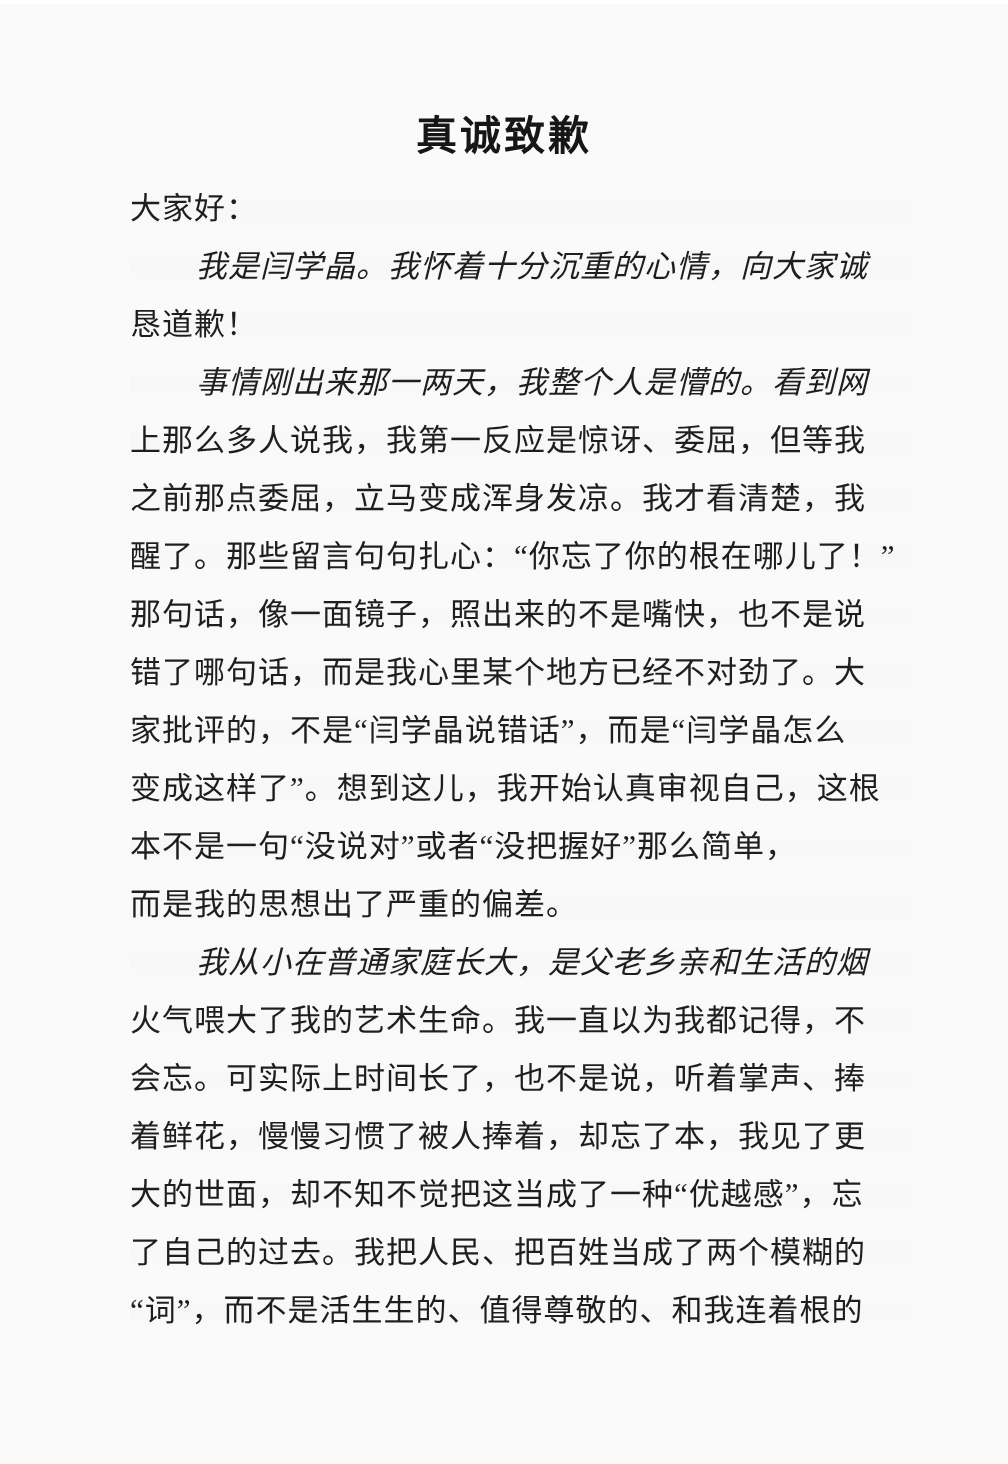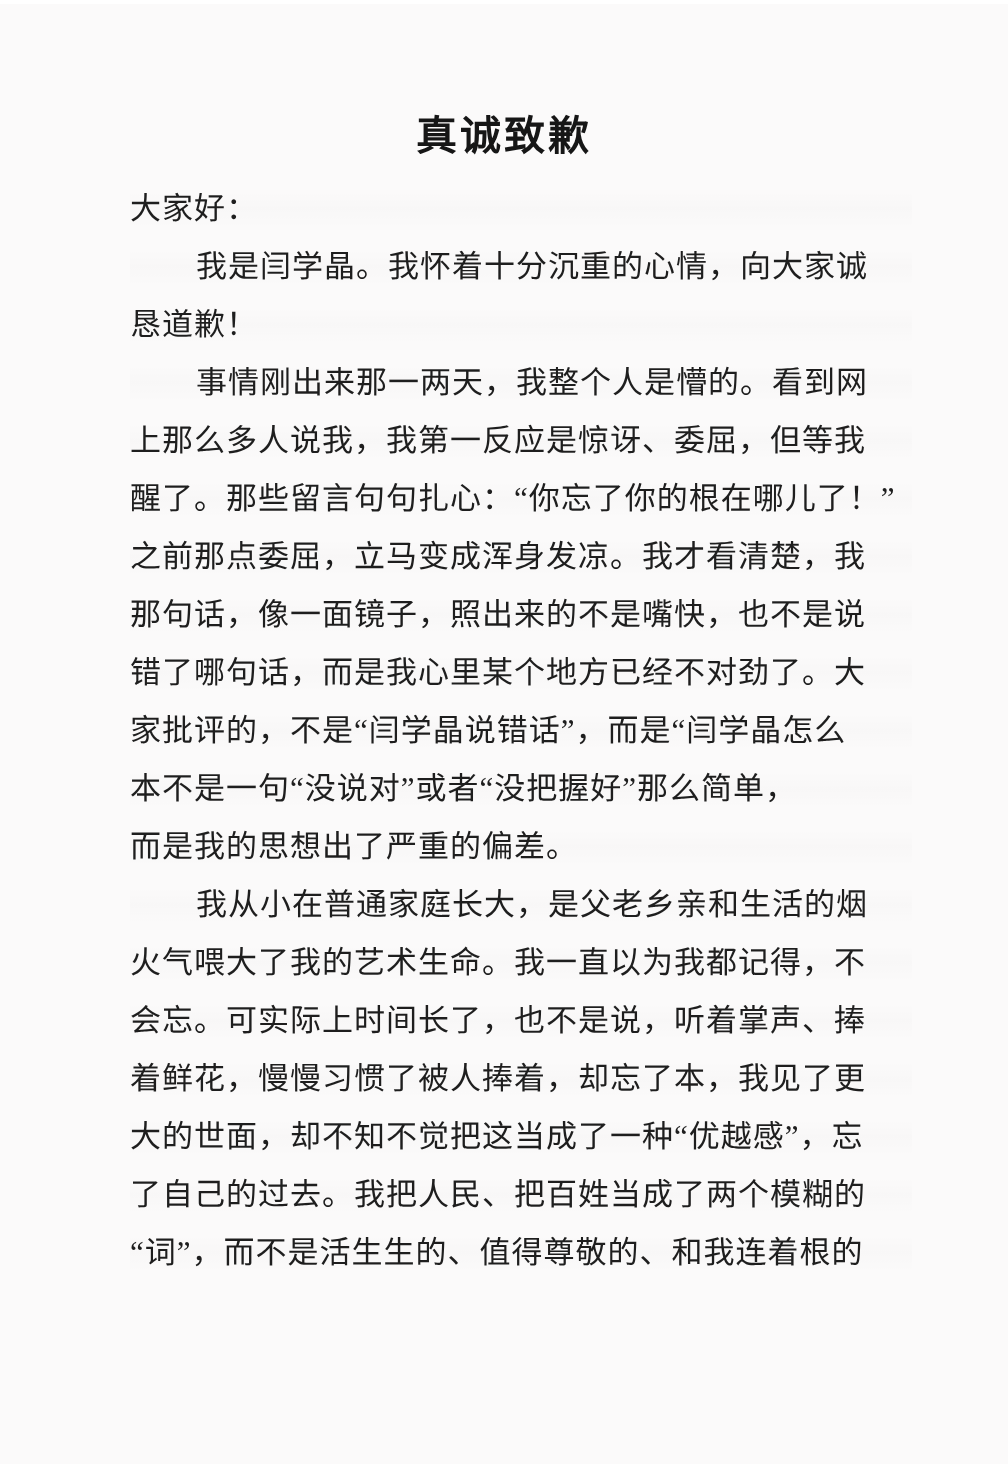--- a/index.html
+++ b/index.html
@@ -39,38 +39,40 @@
     line-height: 58px;
     white-space: nowrap;
     
     background: linear-gradient(to bottom,
       rgba(0,0,0,0) 18%,
       rgba(0,0,0,0.012) 50%,
       rgba(0,0,0,0) 84%);
   }
   .indent {
     padding-left: 66px;
+    font-style: italic;
   }
 </style>
 </head>
 <body>
 
 <div class="page">
   <h1 class="doc-title">真诚致歉</h1>
   <div class="doc-body">
     <div class="line">大家好：</div>
     <div class="line indent">我是闫学晶。我怀着十分沉重的心情，向大家诚</div>
     <div class="line">恳道歉！</div>
     <div class="line indent">事情刚出来那一两天，我整个人是懵的。看到网</div>
     <div class="line">上那么多人说我，我第一反应是惊讶、委屈，但等我</div>
+    <div class="line">之前那点委屈，立马变成浑身发凉。我才看清楚，我</div>
     <div class="line">醒了。那些留言句句扎心：“你忘了你的根在哪儿了！”</div>
-    <div class="line">之前那点委屈，立马变成浑身发凉。我才看清楚，我</div>
     <div class="line">那句话，像一面镜子，照出来的不是嘴快，也不是说</div>
     <div class="line">错了哪句话，而是我心里某个地方已经不对劲了。大</div>
     <div class="line">家批评的，不是“闫学晶说错话”，而是“闫学晶怎么</div>
+    <div class="line">变成这样了”。想到这儿，我开始认真审视自己，这根</div>
     <div class="line">本不是一句“没说对”或者“没把握好”那么简单，</div>
     <div class="line">而是我的思想出了严重的偏差。</div>
     <div class="line indent">我从小在普通家庭长大，是父老乡亲和生活的烟</div>
     <div class="line">火气喂大了我的艺术生命。我一直以为我都记得，不</div>
     <div class="line">会忘。可实际上时间长了，也不是说，听着掌声、捧</div>
     <div class="line">着鲜花，慢慢习惯了被人捧着，却忘了本，我见了更</div>
     <div class="line">大的世面，却不知不觉把这当成了一种“优越感”，忘</div>
     <div class="line">了自己的过去。我把人民、把百姓当成了两个模糊的</div>
     <div class="line">“词”，而不是活生生的、值得尊敬的、和我连着根的</div>
   </div>

